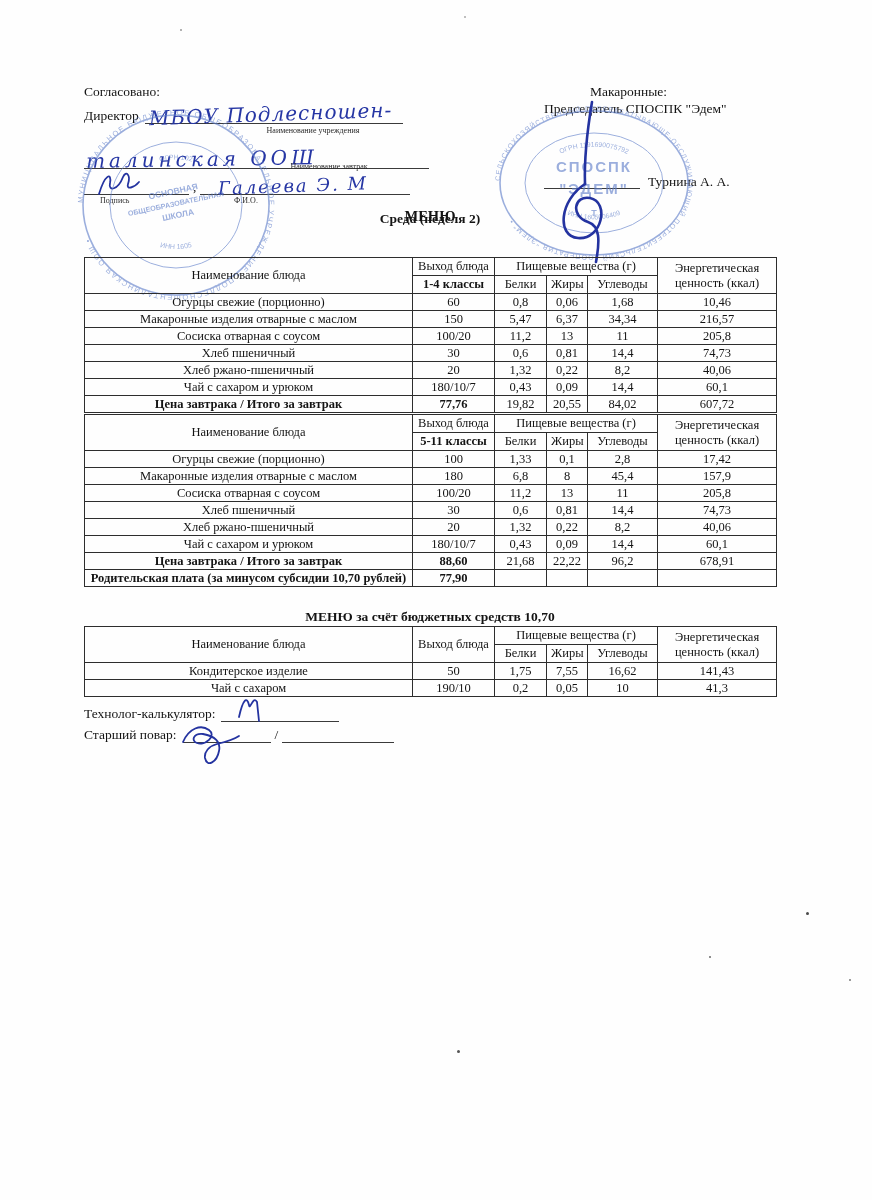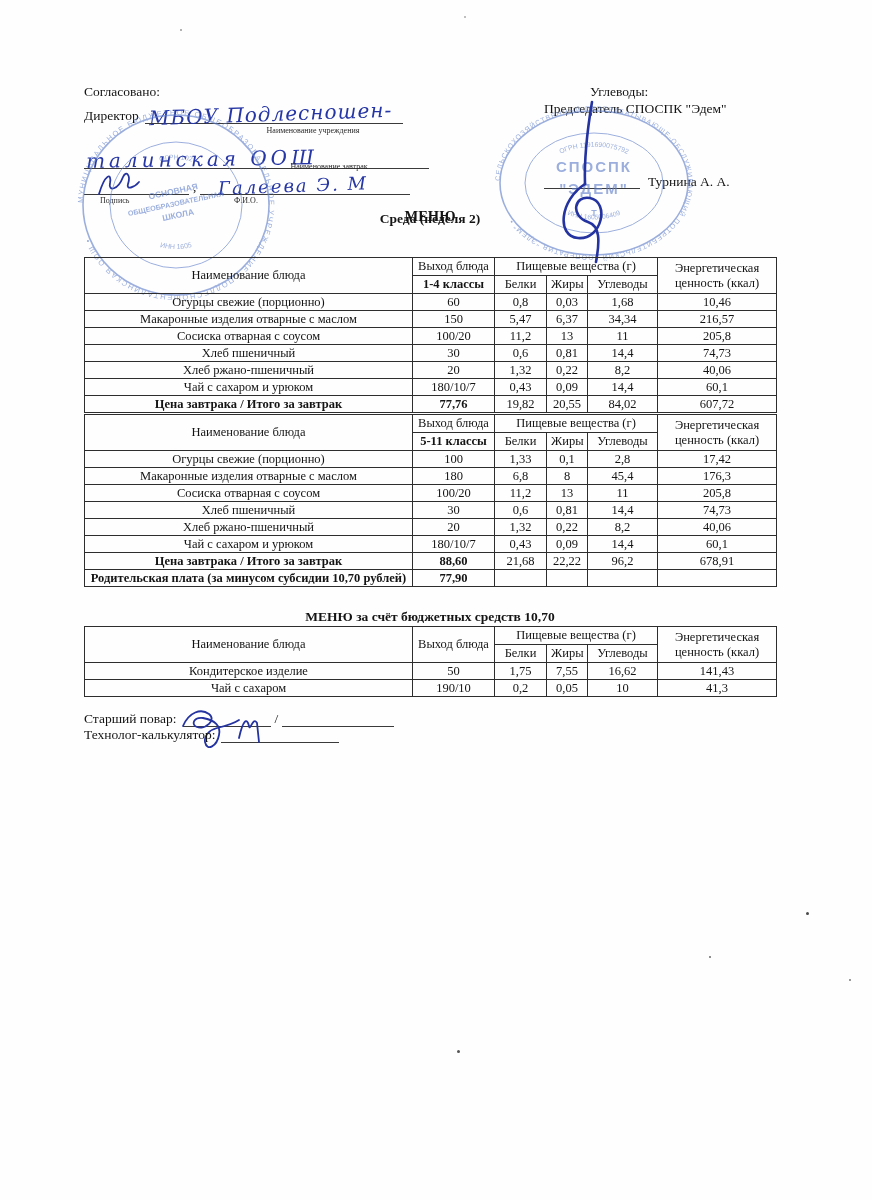--- a/index.html
+++ b/index.html
@@ -84,21 +84,21 @@
     <path id="arcLb" fill="none" d="M 48,104 a 54,48 0 0,0 104,0"></path>
     <text font-size="7" text-anchor="middle"><textPath href="#arcLb" startOffset="50%">ИНН 1605</textPath></text>
     <g transform="rotate(-12 100 95)">
       <text x="100" y="84" font-size="8.5" font-weight="bold" text-anchor="middle">ОСНОВНАЯ</text>
       <text x="100" y="96" font-size="7.2" font-weight="bold" text-anchor="middle">ОБЩЕОБРАЗОВАТЕЛЬНАЯ</text>
       <text x="100" y="108" font-size="8.5" font-weight="bold" text-anchor="middle">ШКОЛА</text>
     </g>
   </svg>
 
   <div class="abs" style="left:540px;top:84px;width:250px;">
-    <div class="t13 abs" style="left:50px;top:0;">Углеводы:</div>
+    <div class="t13 abs" style="left:50px;top:0;">Макаронные:</div>
     <div class="t13 abs" style="left:4px;top:17px;white-space:nowrap;">Председатель СПОСПК  "Эдем"</div>
     <span class="uline abs" style="left:4px;top:88px;width:96px;height:16px;"></span>
     <div class="t13 abs" style="left:108px;top:90px;white-space:nowrap;">Турнина А. А.</div>
   </div>
 
   <svg class="abs stamp" style="left:494px;top:106px;" width="200" height="155" viewBox="0 0 200 155">
     <path id="rimR" fill="none" d="M 6,77 a 94,72 0 1,1 188,0 a 94,72 0 1,1 -188,0"></path>
     <ellipse class="ring" cx="100" cy="77" rx="94" ry="72" stroke-width="1.6"></ellipse>
     <ellipse class="ring" cx="100" cy="77" rx="69" ry="50" stroke-width="1"></ellipse>
     <text font-size="7" letter-spacing="1">
@@ -144,21 +144,21 @@
         <th>Белки</th>
         <th>Жиры</th>
         <th>Углеводы</th>
       </tr>
     </thead>
     <tbody>
         <tr>
           <td class="name">Огурцы свежие (порционно)</td>
           <td>60</td>
           <td>0,8</td>
-          <td>0,03</td>
+          <td>0,06</td>
           <td>1,68</td>
           <td>10,46</td>
         </tr>
         <tr>
           <td class="name">Макаронные изделия отварные с маслом</td>
           <td>150</td>
           <td>5,47</td>
           <td>6,37</td>
           <td>34,34</td>
           <td>216,57</td>
@@ -237,21 +237,21 @@
           <td>0,1</td>
           <td>2,8</td>
           <td>17,42</td>
         </tr>
         <tr>
           <td class="name">Макаронные изделия отварные с маслом</td>
           <td>180</td>
           <td>6,8</td>
           <td>8</td>
           <td>45,4</td>
-          <td>176,3</td>
+          <td>157,9</td>
         </tr>
         <tr>
           <td class="name">Сосиска отварная с соусом</td>
           <td>100/20</td>
           <td>11,2</td>
           <td>13</td>
           <td>11</td>
           <td>205,8</td>
         </tr>
         <tr>
@@ -335,38 +335,38 @@
           <td>190/10</td>
           <td>0,2</td>
           <td>0,05</td>
           <td>10</td>
           <td>41,3</td>
         </tr>
       </tbody>
   </table>
 
   <div class="abs" style="left:84px;top:706px;">
+    <div class="f-row">
+      <span class="t13" style="margin-right:6px;">Технолог-калькулятор:</span>
+      <span class="f-line" style="width:118px;">
+        <svg class="abs" style="left:14px;top:-16px;" width="34" height="32" viewBox="0 0 34 32">
+          <path class="sig-path" stroke-width="1.8" d="M4,26 C8,8 12,5 14,14 C15,20 18,4 22,11 L24,30"></path>
+        </svg>
+      </span>
+    </div>
     <div class="f-row" style="margin-top:5px;">
       <span class="t13" style="margin-right:6px;">Старший повар:</span>
       <span class="f-line" style="width:88px;">
         <svg class="abs" style="left:-4px;top:-8px;overflow:visible" width="70" height="50" viewBox="0 0 70 50">
           <path class="sig-path" stroke-width="1.8" d="M4,22 C10,8 22,4 30,10 C38,16 26,26 18,23 C12,21 14,13 24,14 C36,16 42,22 40,31 C38,42 28,48 26,38 C25,32 30,26 38,24 C46,22 54,20 60,16"></path>
         </svg>
       </span>
       <span class="t13" style="margin:0 4px;">/</span>
       <span class="f-line" style="width:112px;"></span>
     </div>
-    <div class="f-row">
-      <span class="t13" style="margin-right:6px;">Технолог-калькулятор:</span>
-      <span class="f-line" style="width:118px;">
-        <svg class="abs" style="left:14px;top:-16px;" width="34" height="32" viewBox="0 0 34 32">
-          <path class="sig-path" stroke-width="1.8" d="M4,26 C8,8 12,5 14,14 C15,20 18,4 22,11 L24,30"></path>
-        </svg>
-      </span>
-    </div>
   </div>
 
   <div class="speck" style="left:806px;top:912px;width:3px;height:3px;background:#4a4a4a;"></div>
   <div class="speck" style="left:709px;top:956px;width:2px;height:2px;background:#6a6a6a;"></div>
   <div class="speck" style="left:457px;top:1050px;width:3px;height:3px;background:#555;"></div>
   <div class="speck" style="left:849px;top:979px;width:2px;height:2px;background:#7a7a7a;"></div>
   <div class="speck" style="left:180px;top:29px;width:2px;height:2px;background:#999;"></div>
   <div class="speck" style="left:464px;top:16px;width:2px;height:2px;background:#aaa;"></div>
 
 </div>

